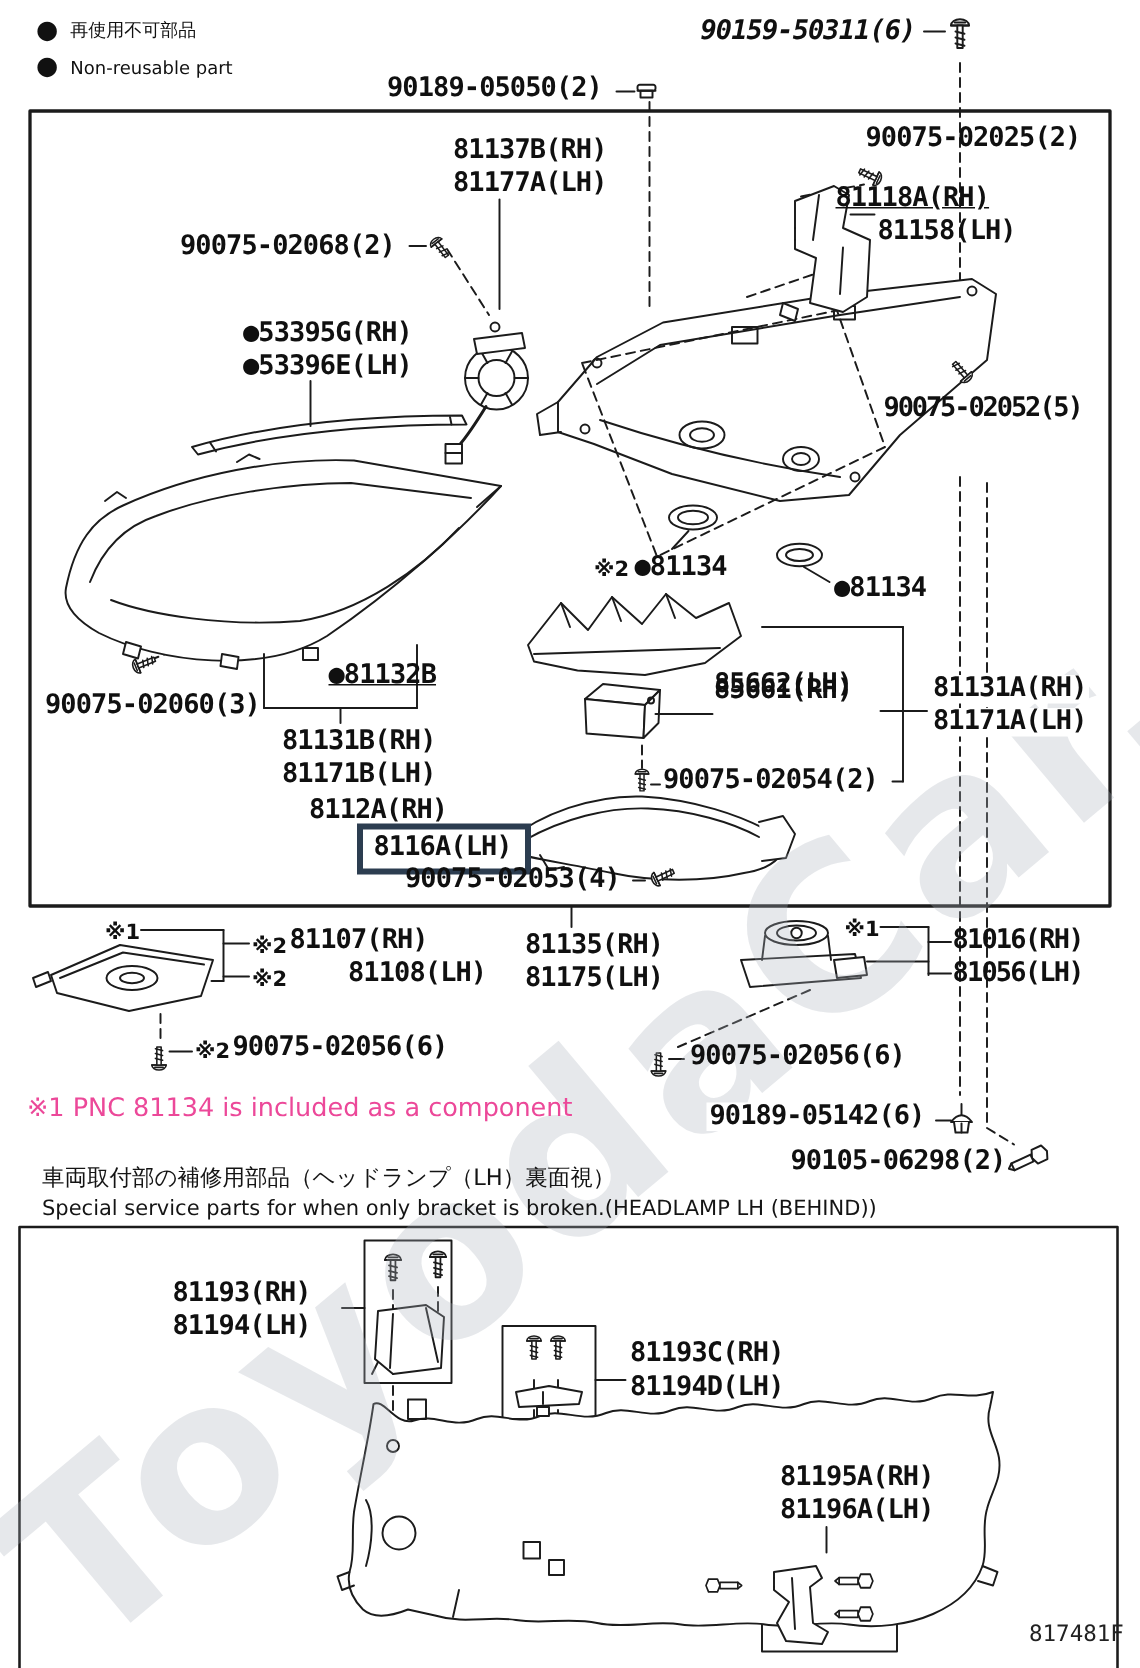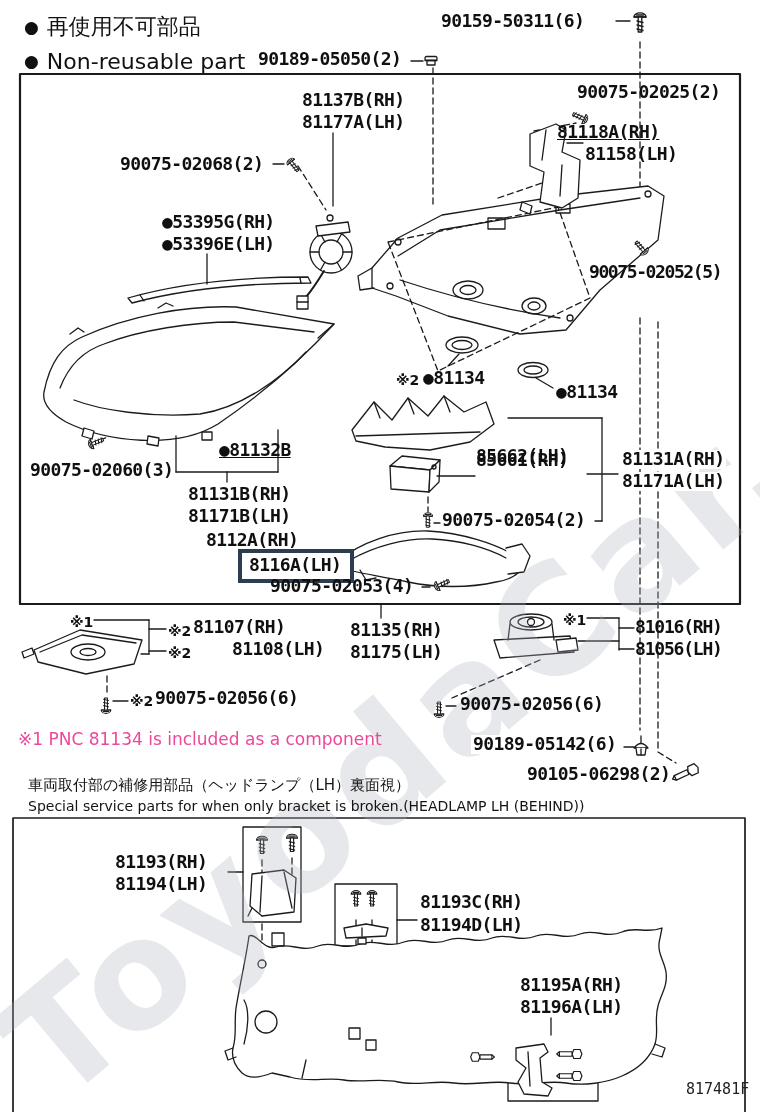--- a/index.html
+++ b/index.html
@@ -12,21 +12,21 @@
         color:rgba(173,179,190,0.30);letter-spacing:6px;}
   #labels{position:absolute;left:0;top:0;width:100%;height:100%;z-index:3;}
   .label{position:absolute;font-family:"DejaVu Sans Mono",monospace;font-weight:bold;
         font-size:18px;line-height:1.05;letter-spacing:-0.6px;color:#101010;white-space:pre;}
   .label.marker{font-family:"DejaVu Sans",sans-serif;font-size:14px;font-weight:bold;padding-top:2px;letter-spacing:0;}
   .label.bg{background:#fff;padding:0 2px;}
   .label.boxed{border:4px solid #2c3d50;background:#fff;padding:3px 9px 4px 7px;}
   .legend{position:absolute;left:24px;top:12px;z-index:3;}
   .legend-row{display:flex;align-items:center;margin-bottom:7px;}
   .legend .dot{font-size:17px;margin-right:8px;line-height:1;}
-  .legend .txt{font-size:22px;}
+  .legend .txt{font-size:12px;}
   .fn{position:absolute;z-index:3;font-size:17px;color:#ec4899;}
   .cap{position:absolute;z-index:3;color:#141414;}
   .doc-code{position:absolute;z-index:3;font-size:15px;font-family:"DejaVu Sans Mono",monospace;color:#222;}
 </style>
 </head>
 <body>
 
 <div class="page">
 
   <svg class="art" width="760" height="1112" viewBox="0 0 760 1112" stroke="#1b1b1b" fill="none" stroke-width="1.3" stroke-linejoin="round" stroke-linecap="round">
@@ -289,21 +289,21 @@
       <span class="dot">●</span>
       <span class="txt">再使用不可部品</span>
     </div>
     <div class="legend-row">
       <span class="dot">●</span>
       <span class="txt">Non-reusable part</span>
     </div>
   </div>
 
   <div id="labels">
-      <div class="label" style="left: 441px; top: 12px;">90159-50311(6)</div>
+      <div class="label" style="left: 467px; top: 12px; font-style: italic;">90159-50311(6)</div>
       <div class="label" style="left: 258px; top: 50px;">90189-05050(2)</div>
       <div class="label" style="left: 533px; top: 83px; margin-left: 44px;">90075-02025(2)</div>
       <div class="label" style="left: 302px; top: 91px;">81137B(RH)</div>
       <div class="label" style="left: 302px; top: 113px;">81177A(LH)</div>
       <div class="label" style="left: 557px; top: 123px; text-decoration: underline;">81118A(RH)</div>
       <div class="label" style="left: 585px; top: 145px;">81158(LH)</div>
       <div class="label" style="left: 120px; top: 155px;">90075-02068(2)</div>
       <div class="label" style="left: 162px; top: 213px;">●53395G(RH)</div>
       <div class="label" style="left: 162px; top: 235px;">●53396E(LH)</div>
       <div class="label" style="left: 589px; top: 263px; letter-spacing: -1.4px;">90075-02052(5)</div>

